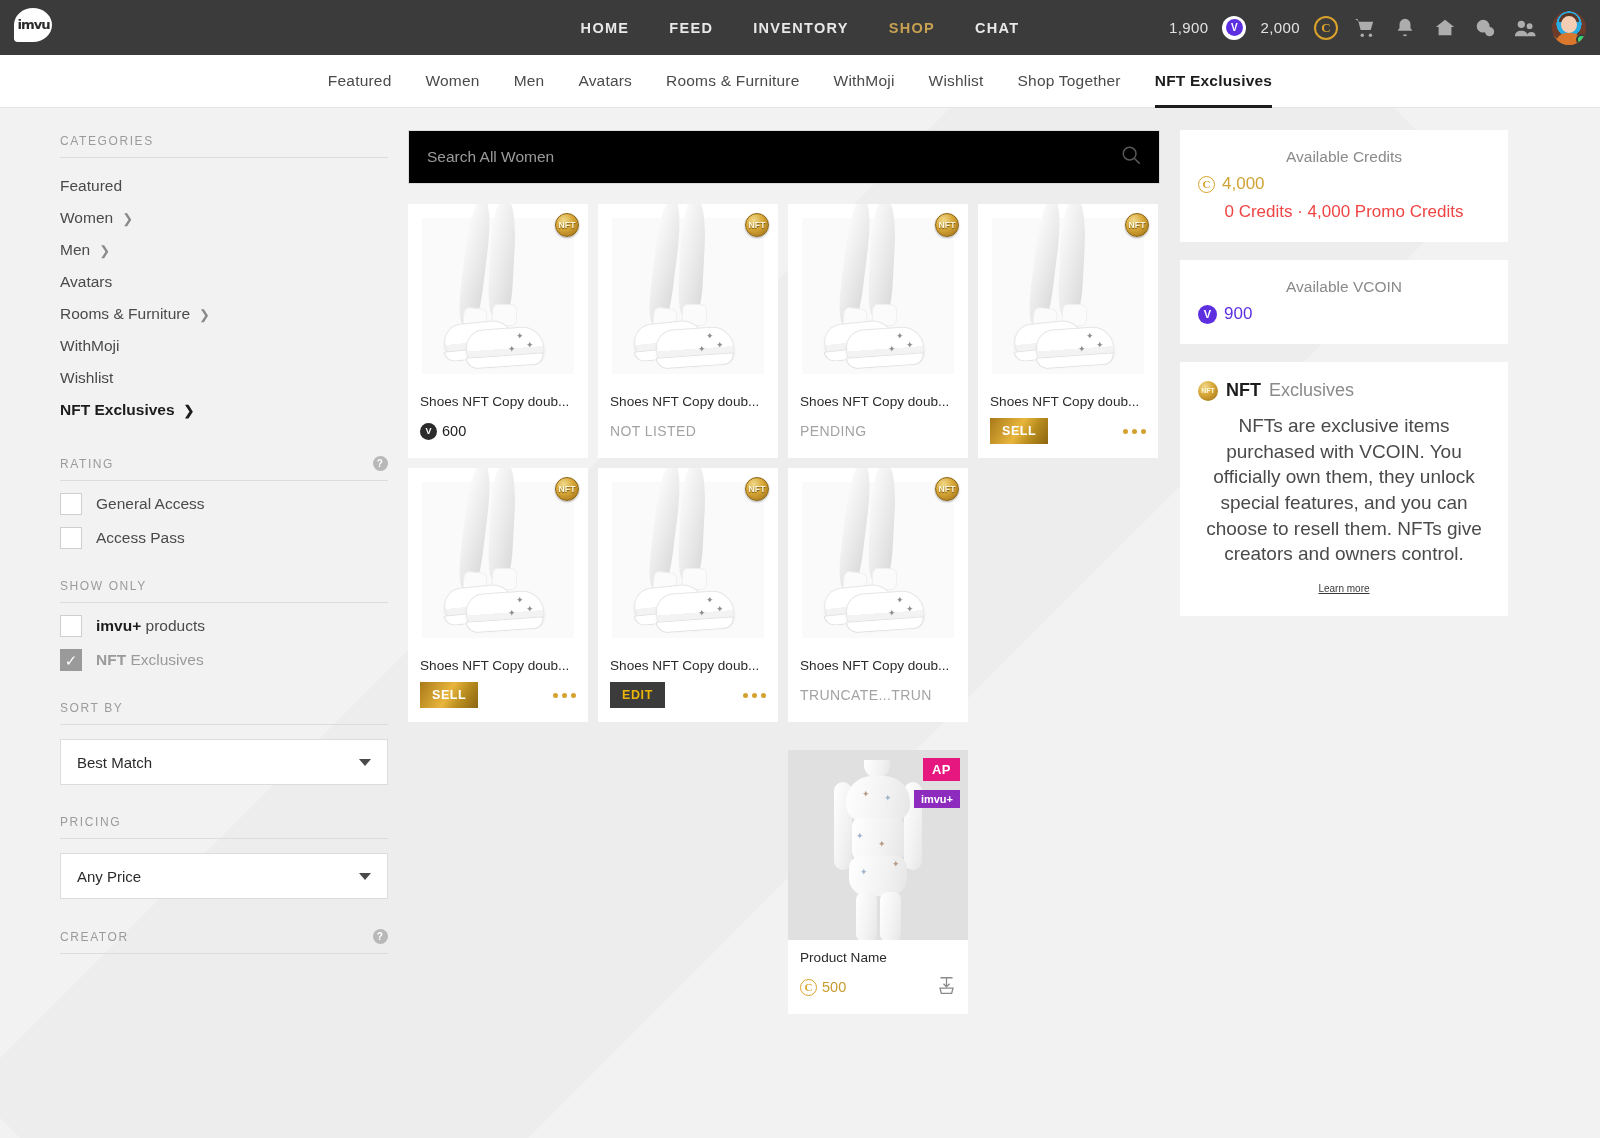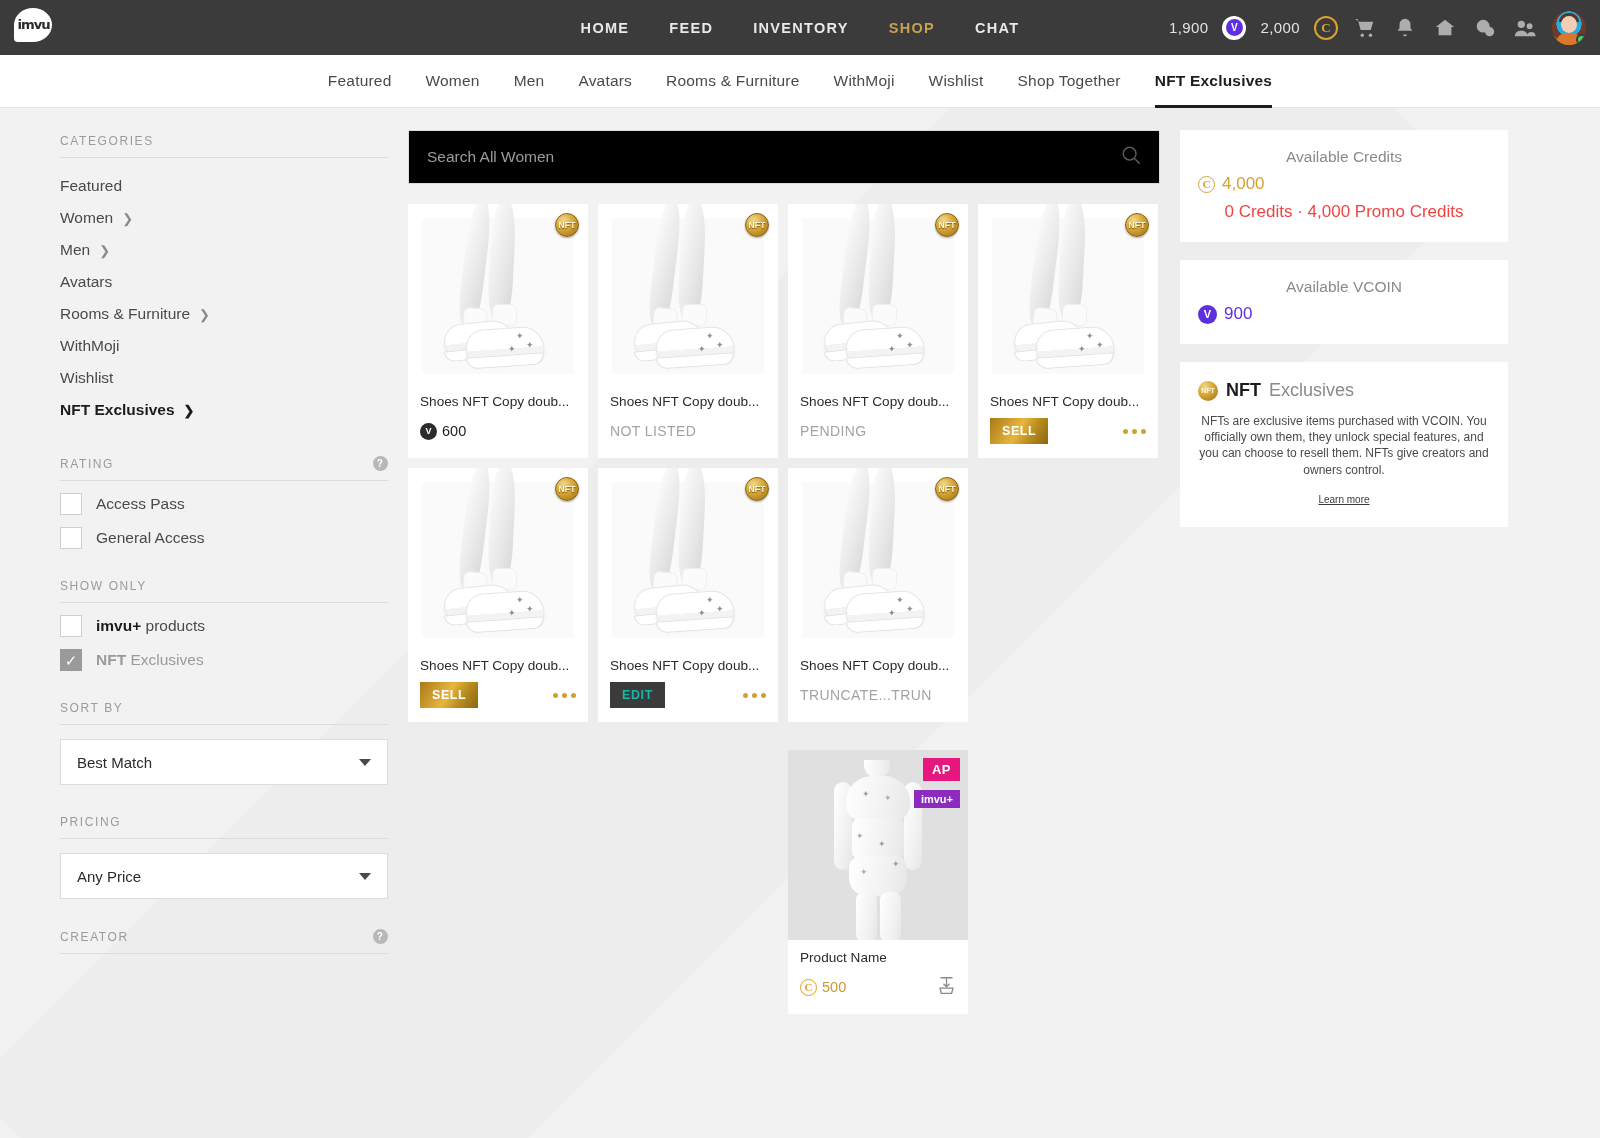--- a/index.html
+++ b/index.html
@@ -174,21 +174,21 @@
   .card .prow { margin-top: 9px; display:flex; align-items:center; justify-content:space-between; min-height:26px; }
   .price { display:flex; align-items:center; gap:5px; font-size:14.5px; color:#1c1c1c; }
   .vdot { width:17px;height:17px;border-radius:50%;background:#2b2b2b;display:flex;align-items:center;justify-content:center;color:#fff;font-size:9px;font-weight:bold; }
   .state { font-size:14px; color:#a3a3a3; letter-spacing:.4px; }
   .btn-sell {
     background: linear-gradient(120deg,#a9791a 0%, #e8b63c 48%, #b98d1f 70%, #8c6511 100%);
     color:#fff; font-size:12.5px; font-weight:bold; letter-spacing:.6px;
     padding: 6px 12px; display:inline-block; cursor:pointer;
   }
   .btn-edit {
-    background:#3b3b3b; color:#14b8a6; font-size:12.5px; font-weight:bold; letter-spacing:.6px;
+    background:#3b3b3b; color:#eab308; font-size:12.5px; font-weight:bold; letter-spacing:.6px;
     padding: 6px 12px; display:inline-block; cursor:pointer;
   }
   .dots { display:flex; gap:4px; cursor:pointer; }
   .dots i { width:5px;height:5px;border-radius:50%;background:#d3a12f; display:block; }
 
   
   .card.tall { width: 180px; }
   .card.tall .thumb { height: 190px; background:#e0e0e0; }
   .ap-badge {
     position:absolute; right:8px; top:8px; background:#e6187f; color:#fff;
@@ -222,21 +222,21 @@
   .vdot-purple { width:19px;height:19px;border-radius:50%;background:#5d2fe0;display:flex;align-items:center;justify-content:center;color:#fff;font-size:11px;font-weight:bold; }
   .panel-sub { margin-top: 8px; font-size: 17px; color:#ef4444; }
   .nft-panel-head { display:flex; align-items:center; gap:8px; font-size:18px; color:#8a8a8a; }
   .nft-panel-head b { color:#1c1c1c; }
   .nft-ico {
     width:20px;height:20px;border-radius:50%;
     background: radial-gradient(circle at 35% 28%, #f0d98c 0%, #d8a838 42%, #9a6d14 100%);
     display:flex; align-items:center; justify-content:center;
   }
   .nft-ico span { font-size:7px; font-weight:bold; color:#fff7df; }
-  .nft-body { margin-top: 12px; font-size: 12px; line-height: 1.35; color:#4a4a4a; }
+  .nft-body { margin-top: 12px; font-size: 19px; line-height: 1.35; color:#4a4a4a; }
   .learn { margin-top: 16px; font-size: 10px; color:#3b3b3b; text-decoration: underline; cursor:pointer; display:inline-block; }
 </style>
 </head>
 <body>
 
 <div class="topbar">
   <div class="logo-wrap">
     <div class="logo-bubble">
       <div class="logo-text">imvu</div>
     </div>
@@ -352,25 +352,25 @@
         </div>
     </div>
 
     <div class="sect-gap"></div>
     <div class="sect-head">
       <span>RATING</span>
       <span class="help-q">?</span>
     </div>
     <div class="check-row">
       <span class="cbox"></span>
-      <span class="check-label">Access Pass</span>
+      <span class="check-label">General Access</span>
     </div>
     <div class="check-row">
       <span class="cbox"></span>
-      <span class="check-label">General Access</span>
+      <span class="check-label">Access Pass</span>
     </div>
 
     <div class="sect-gap"></div>
     <div class="sect-head">
       <span>SHOW ONLY</span>
     </div>
     <div class="check-row">
       <span class="cbox"></span>
       <span class="check-label"><b>imvu+</b><span> products</span></span>
     </div>

